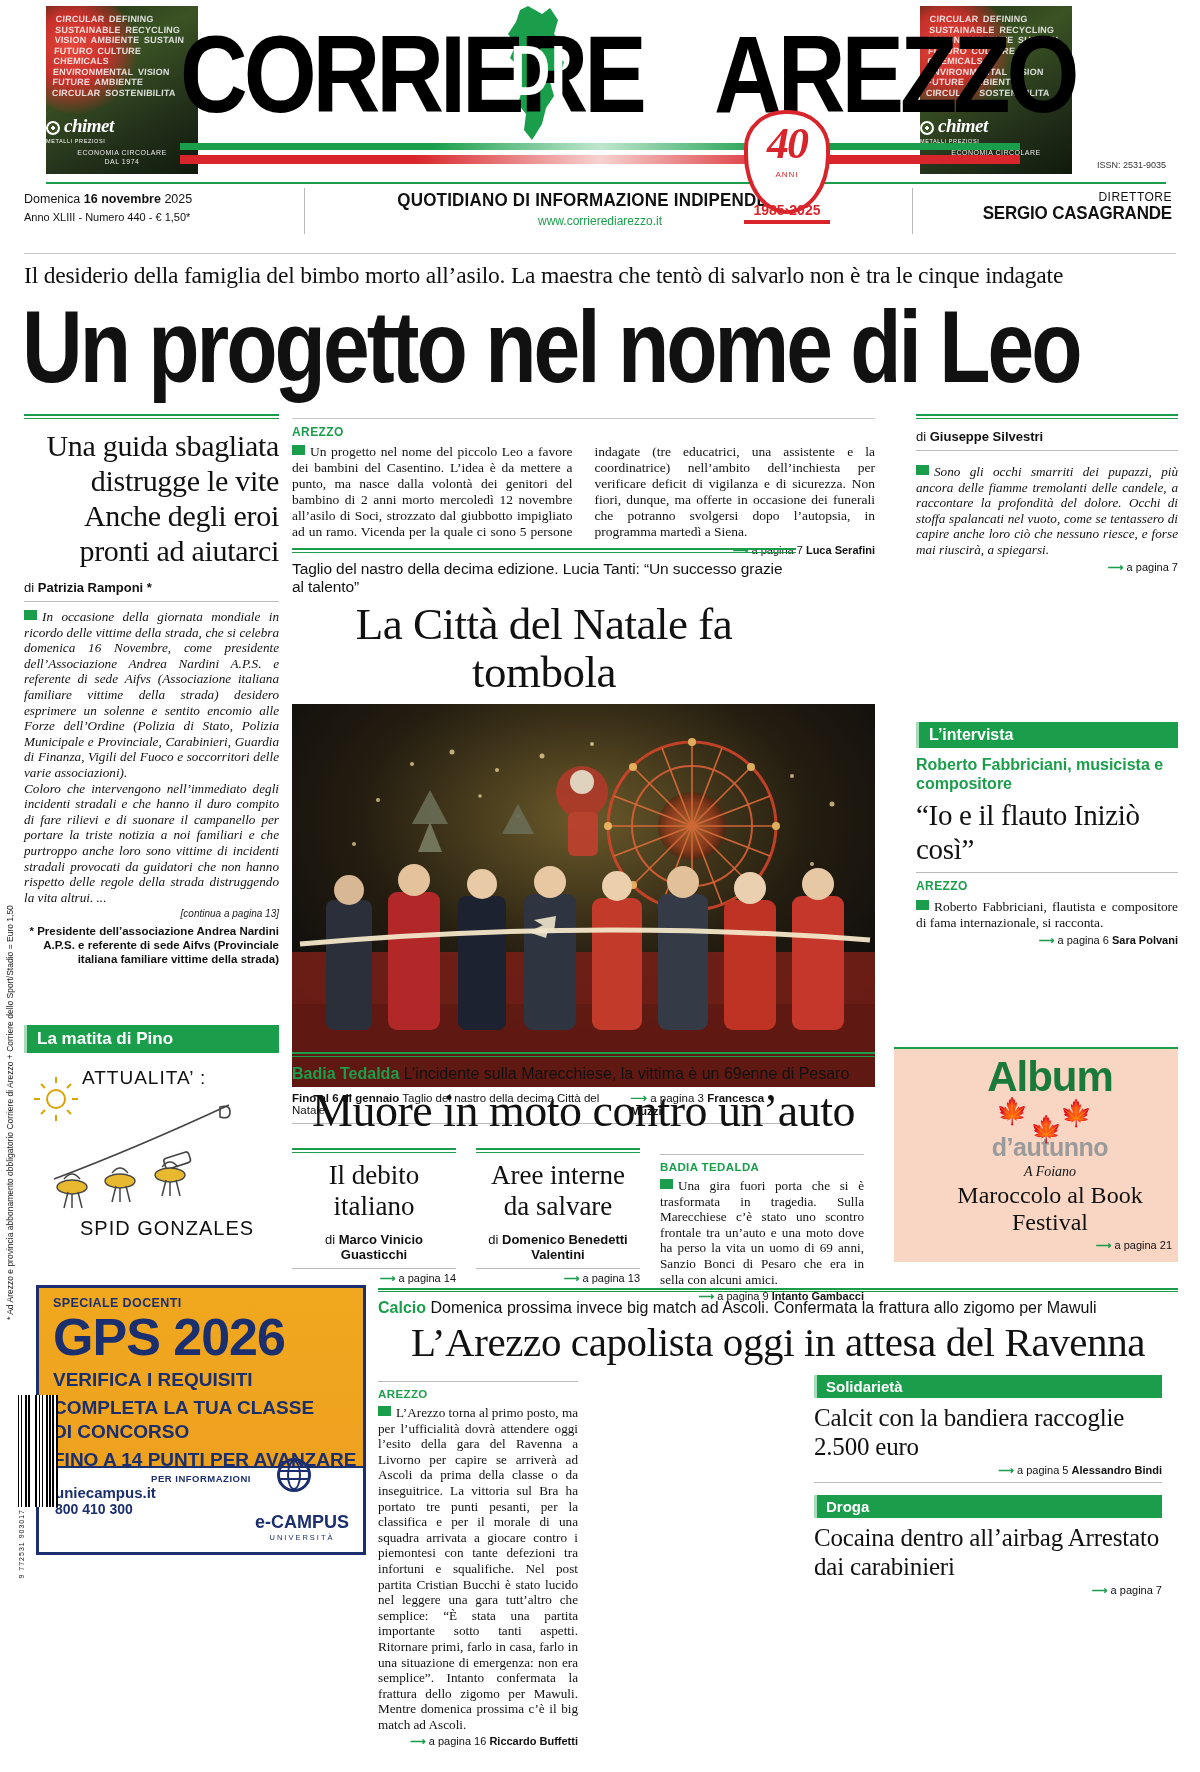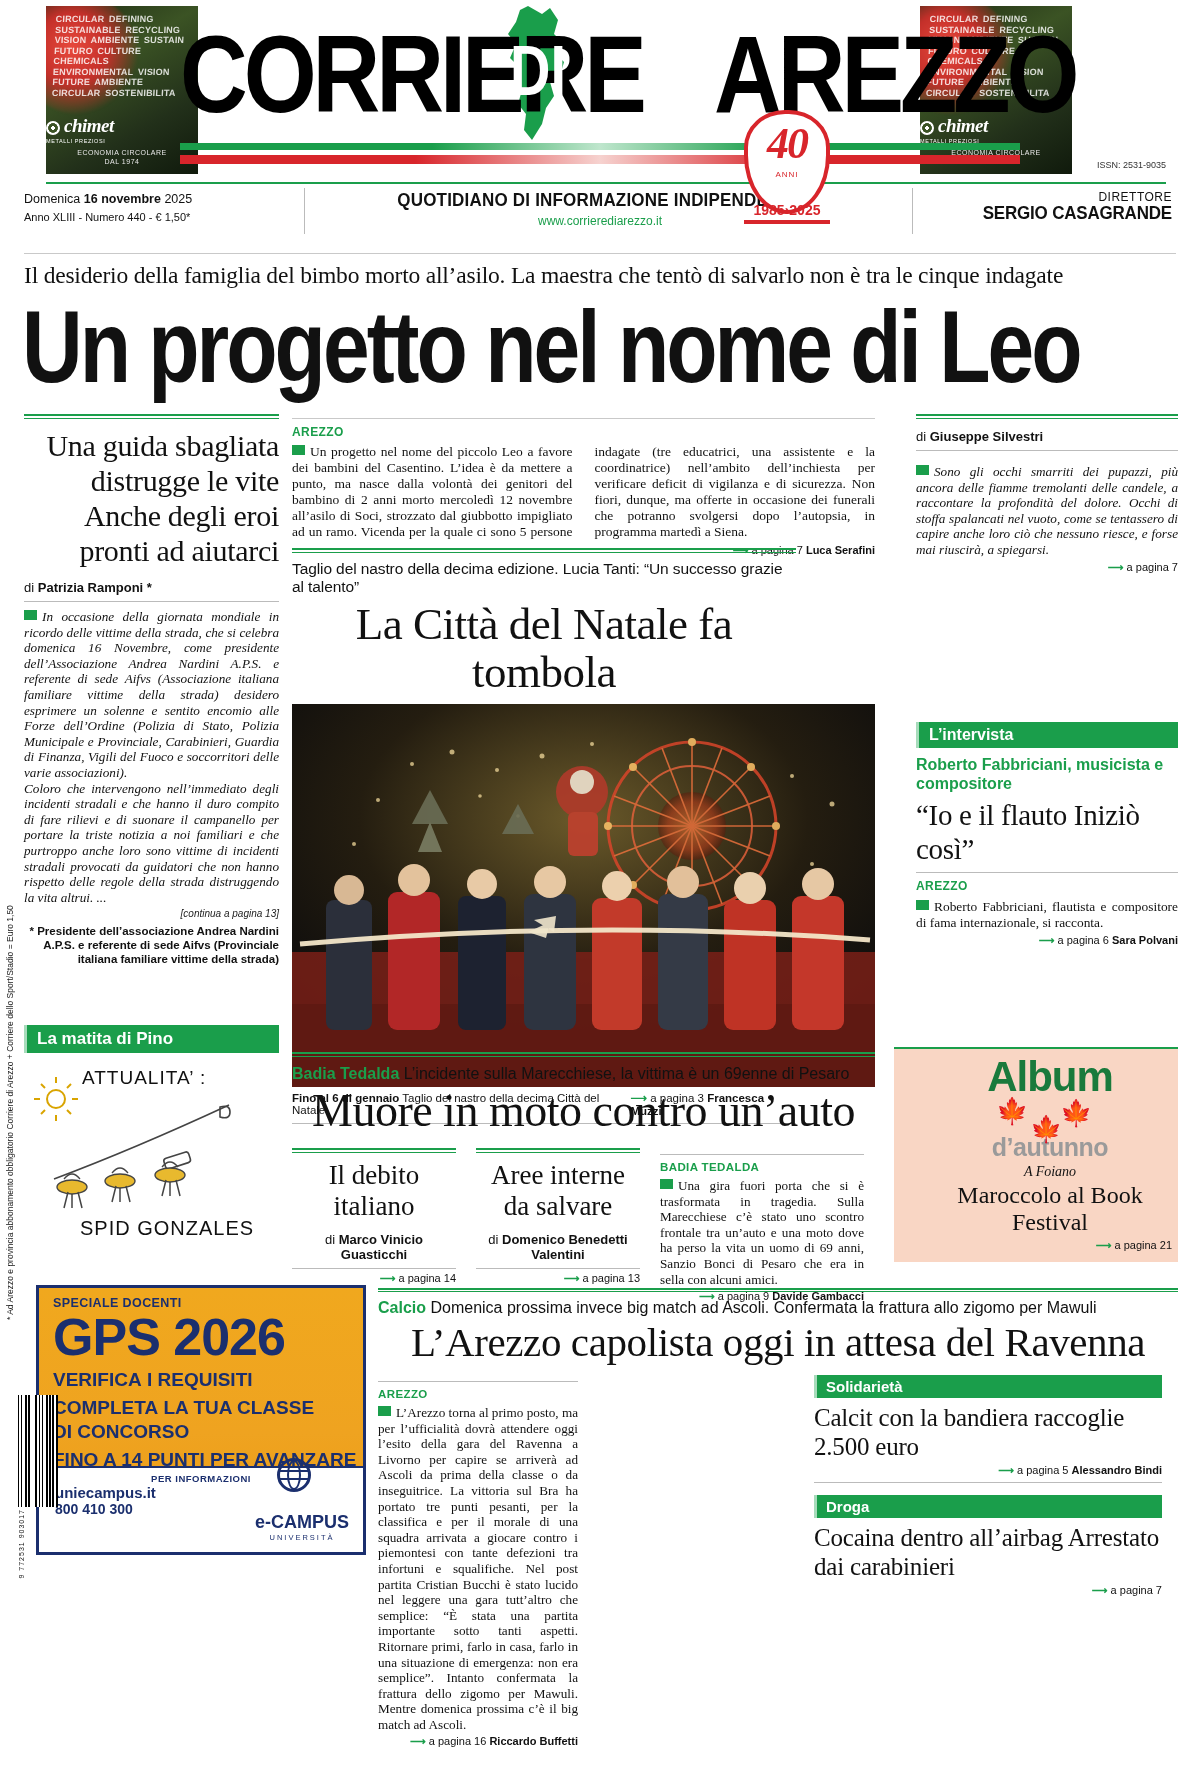--- a/index.html
+++ b/index.html
@@ -782,21 +782,21 @@
     </div>
     <div class="bt">
       <div class="thin-rule"></div>
       <div class="kk">BADIA TEDALDA</div>
       <div class="body">
         <span class="sq"></span><span>Una gira fuori porta che si è trasformata in tragedia. Sulla Marecchiese c’è stato uno scontro frontale tra un’auto e una moto dove ha perso la vita un uomo di 69 anni, Sanzio Bonci di Pesaro che era in sella con alcuni amici.</span>
       </div>
       <div class="pagelink">
         <span class="arr">⟶</span>
         <span>a pagina 9</span>
-        <b>Davide Gambacci</b>
+        <b>Intanto Gambacci</b>
       </div>
     </div>
   </div>
 </div>
 
 <div id="album">
   <div class="alb">Album</div>
   <div class="leaves">
     <span class="leaf" style="left:74px;top:0;color:#e09a2b;">🍁</span>
     <span class="leaf" style="left:138px;top:2px;color:#1f9e4e;">🍁</span>

